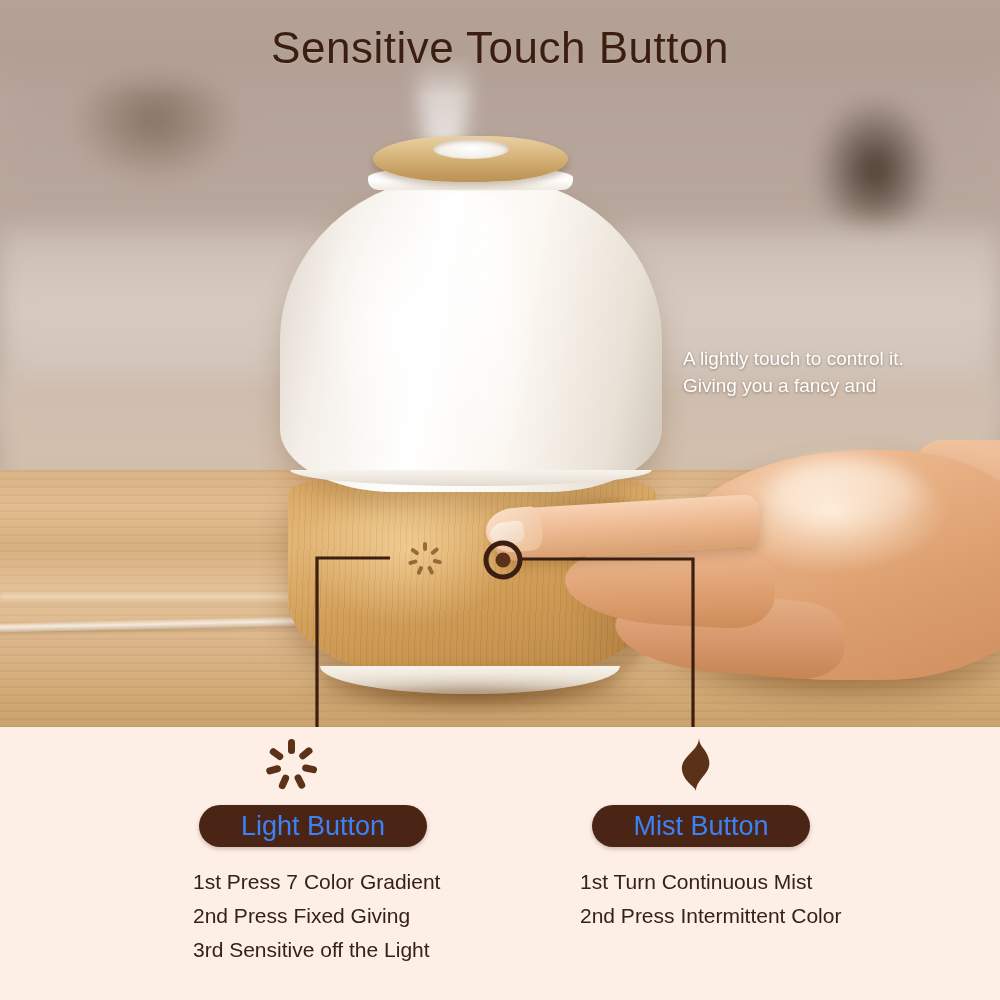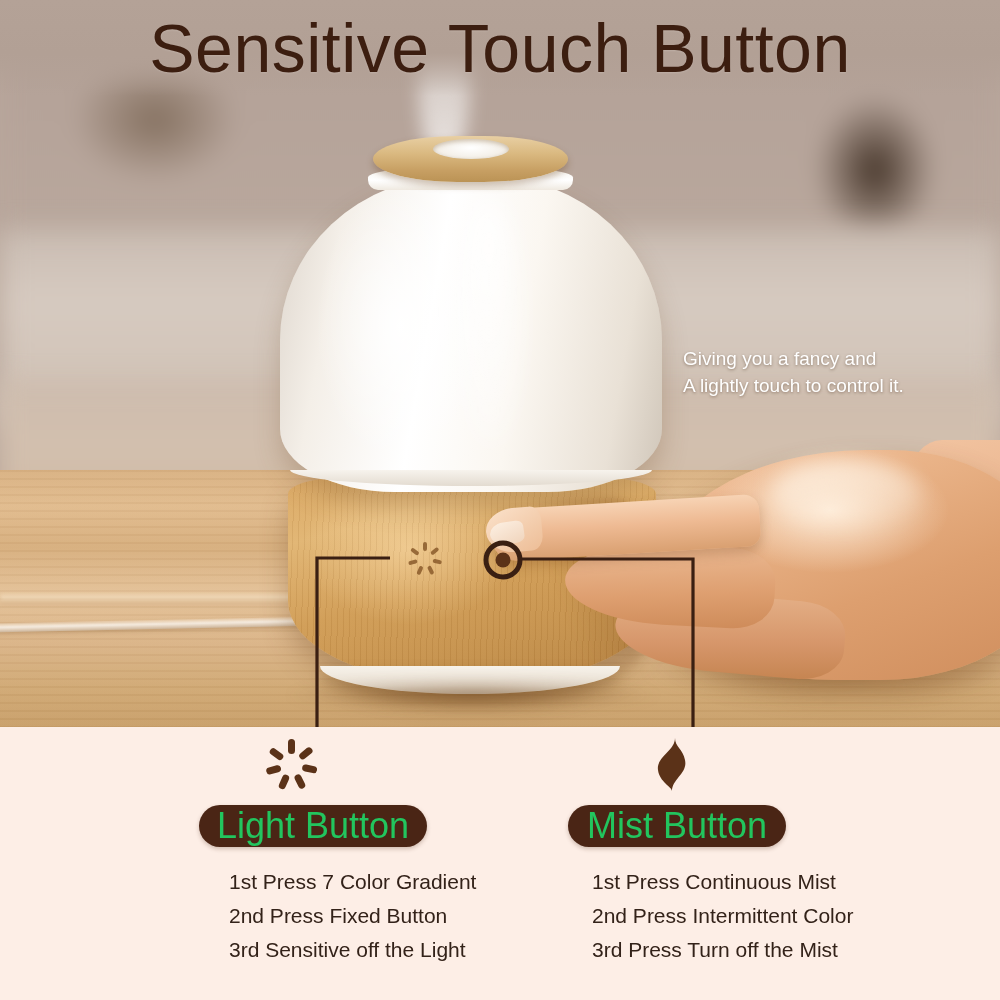--- a/index.html
+++ b/index.html
@@ -207,64 +207,64 @@
   
   .callout-svg{position:absolute;left:0;top:0;width:1000px;height:1000px;pointer-events:none;}
 
   
   .header{
     position:absolute;left:0;top:0;width:1000px;height:96px;
     background:linear-gradient(180deg,#b4a297 0%,#b2a095 55%,rgba(178,160,149,0) 100%);
     display:flex;align-items:center;justify-content:center;
   }
   .title{
-    font-size:68px;color:#3c1e10;letter-spacing:.5px;
+    font-size:44px;color:#3c1e10;letter-spacing:.5px;
     text-shadow:0 1px 2px rgba(255,255,255,.15);
     white-space:nowrap;
   }
 
   
   .overlay-text{
     position:absolute;left:683px;top:345px;width:280px;
     color:#ffffff;font-size:19px;line-height:27px;
     text-shadow:0 1px 3px rgba(60,35,15,.45);
   }
   .overlay-text div{white-space:nowrap;}
 
   
   .panel{
     position:absolute;left:0;top:727px;width:1000px;height:273px;
     background:#fdeee6;
   }
   .col{position:absolute;top:0;}
   .col-left{left:185px;width:330px;}
-  .col-right{left:548px;width:330px;}
+  .col-right{left:572px;width:330px;}
 
   .icon-box{position:relative;height:62px;}
   .sun-icon{position:absolute;left:80px;top:12px;width:52px;height:52px;}
   .sun-icon i{
     position:absolute;left:23px;top:0;width:7px;height:15px;
     background:#5b3218;border-radius:3.5px;
     transform-origin:3.5px 26px;
   }
   .mist-icon{position:absolute;left:100px;top:8px;width:44px;height:58px;}
 
   .pill{
     position:absolute;top:78px;
     background:#4a2515;border-radius:22px;
     height:42px;display:flex;align-items:center;justify-content:center;
     box-shadow:0 2px 4px rgba(70,35,15,.25);
   }
-  .pill span{color:#22c55e;font-size:36px;white-space:nowrap;}
+  .pill span{color:#3b82f6;font-size:27px;white-space:nowrap;}
   .pill-left{left:14px;width:228px;}
   .pill-right{left:20px;width:218px;}
 
   .lines{position:absolute;top:138px;left:8px;}
   .lines div{
-    color:#332219;font-size:21px;line-height:34px;white-space:nowrap;margin-left:36px;
+    color:#332219;font-size:21px;line-height:34px;white-space:nowrap;
   }
 </style>
 </head>
 <body>
 
 <div class="page">
 
   <div class="photo">
     <div class="bg-wall"></div>
     <div class="bg-wall2"></div>
@@ -321,22 +321,22 @@
       <circle cx="503" cy="560" r="17" fill="none" stroke="#3a1f12" stroke-width="5"></circle>
       <circle cx="503" cy="560" r="7.5" fill="#5b3218"></circle>
     </g>
   </svg>
 
   <div class="header">
     <div class="title">Sensitive Touch Button</div>
   </div>
 
   <div class="overlay-text">
+    <div>A lightly touch to control it.</div>
     <div>Giving you a fancy and</div>
-    <div>A lightly touch to control it.</div>
   </div>
 
   <div class="panel">
 
     <div class="col col-left">
       <div class="icon-box">
         <div class="sun-icon">
           <i style="transform:rotate(0deg)"></i>
             <i style="transform:rotate(51deg)"></i>
           <i style="transform:rotate(102deg)"></i>
@@ -344,38 +344,37 @@
           <i style="transform:rotate(204deg)"></i>
             <i style="transform:rotate(255deg)"></i>
           <i style="transform:rotate(306deg)"></i>
         </div>
       </div>
       <div class="pill pill-left">
         <span>Light Button</span>
       </div>
       <div class="lines">
         <div>1st Press 7 Color Gradient</div>
-        <div>2nd Press Fixed Button</div>
+        <div>2nd Press Fixed Giving</div>
         <div>3rd Sensitive off the Light</div>
       </div>
     </div>
 
     <div class="col col-right">
       <div class="icon-box">
         <div class="mist-icon">
           <svg viewBox="0 0 44 58" width="44" height="58">
             <path d="M27 3 C27 16, 8 22, 10 35 C11.5 47, 24 52, 24 56
                      C24 44, 40 38, 37 25 C35 14, 27 12, 27 3 Z" fill="#5b3218"></path>
           </svg>
         </div>
       </div>
       <div class="pill pill-right">
         <span>Mist Button</span>
       </div>
       <div class="lines">
-        <div>1st Press Continuous Mist</div>
+        <div>1st Turn Continuous Mist</div>
         <div>2nd Press Intermittent Color</div>
-        <div>3rd Press Turn off the Mist</div>
       </div>
     </div>
   </div>
 
 </div>
 
 </body></html>

